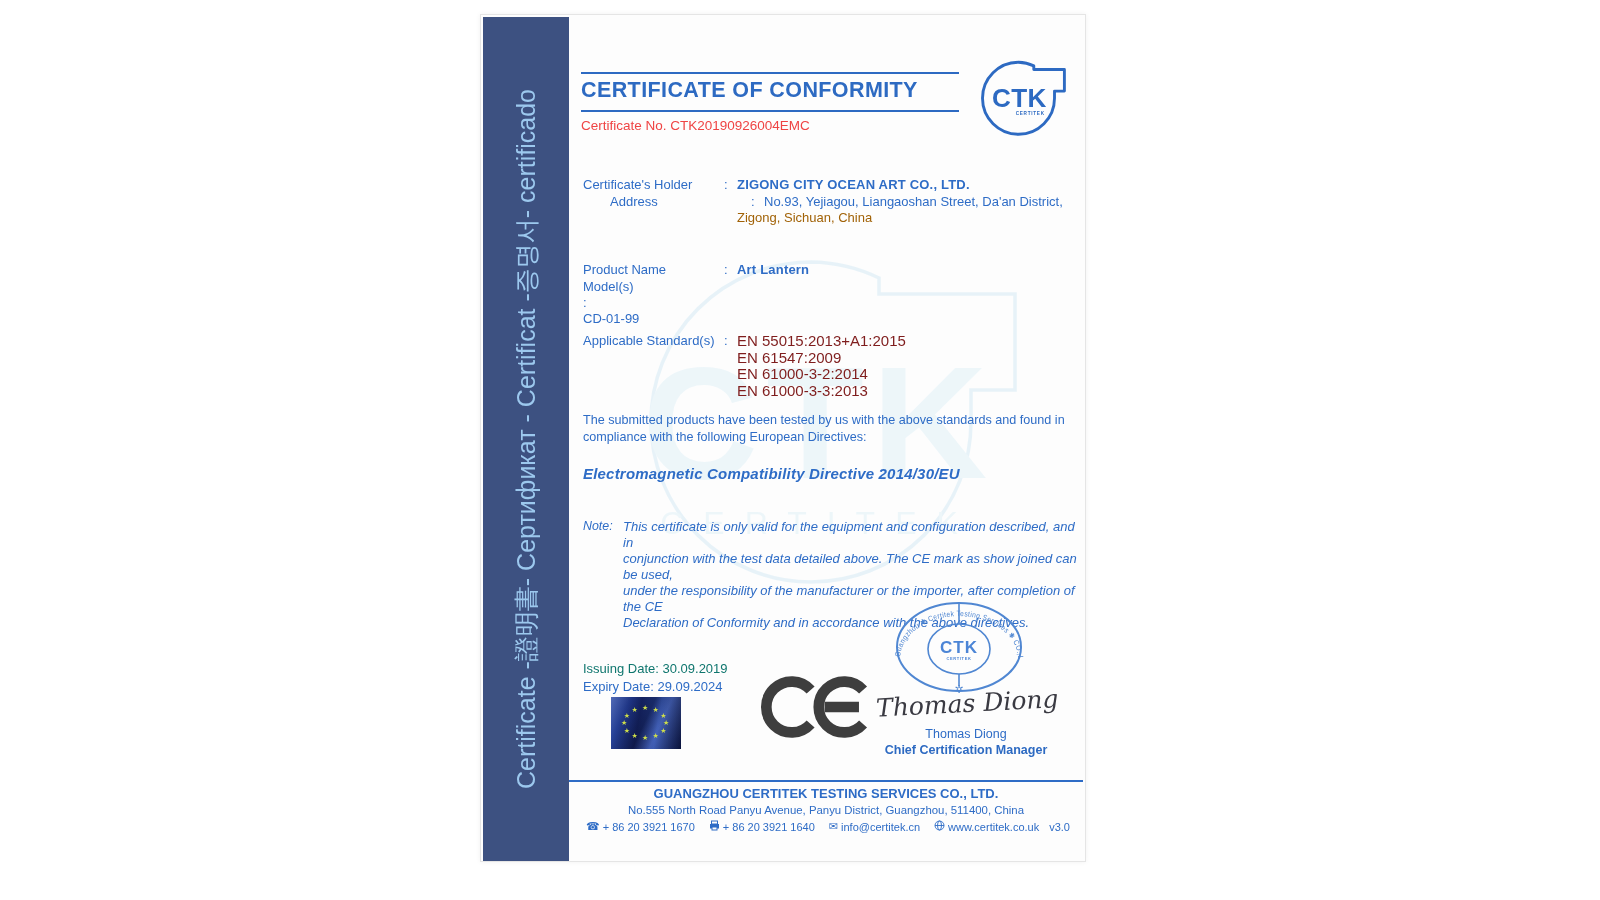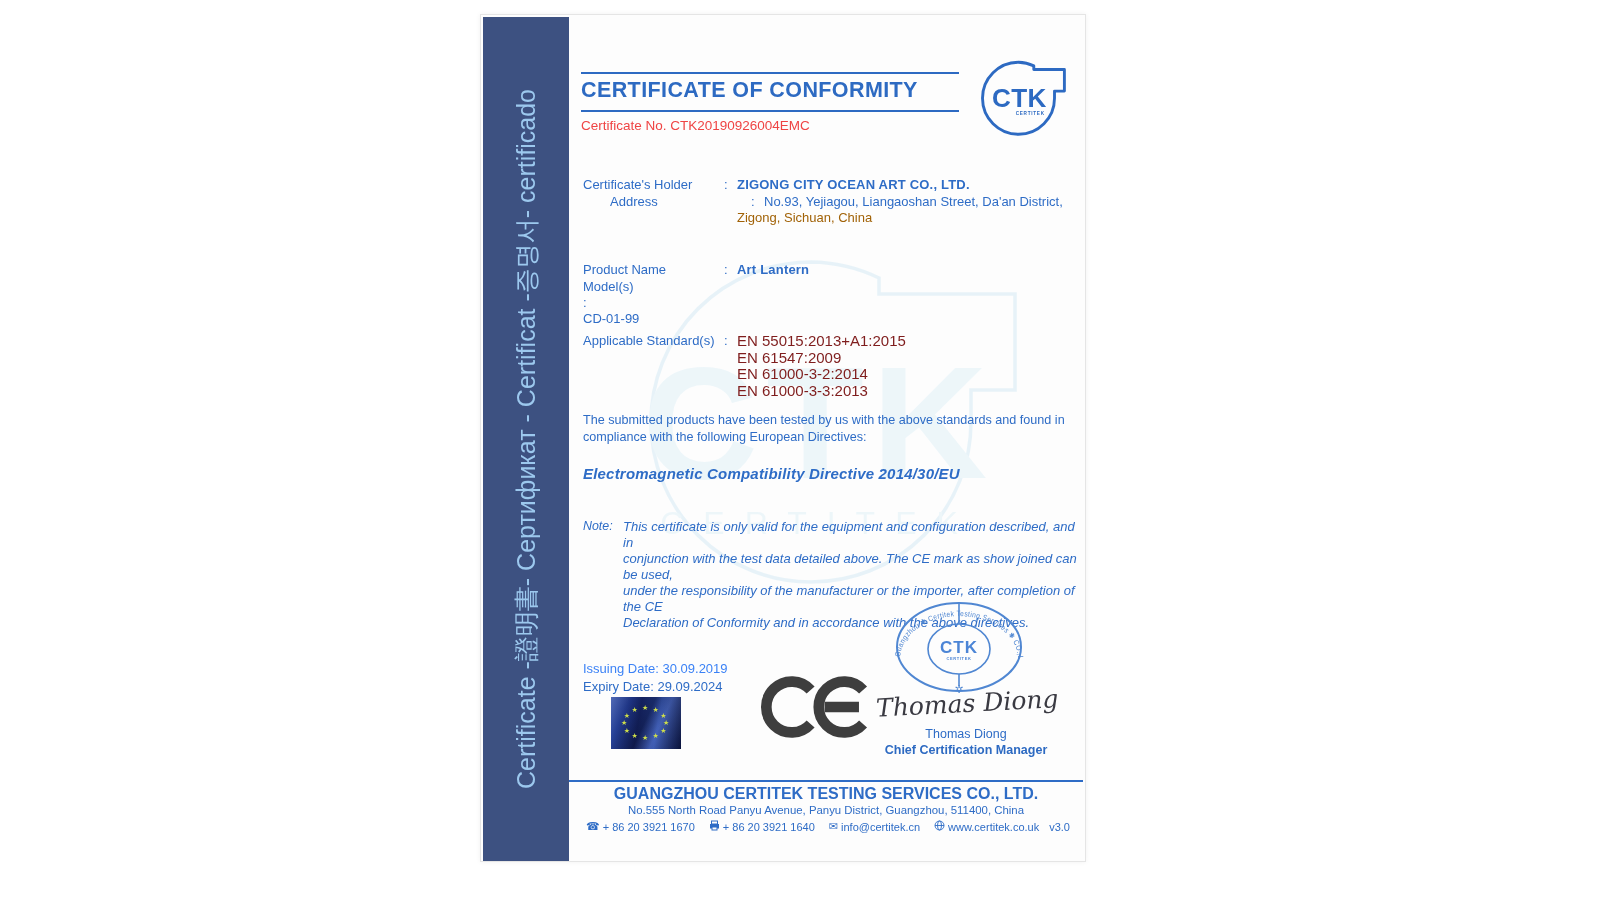--- a/index.html
+++ b/index.html
@@ -41,21 +41,21 @@
   .bold { font-weight:bold; letter-spacing:0.2px; }
   .val-extra { position:absolute; left:256px; font-size:13px; color:#a16207; line-height:16px; }
   .std-lines div { font-size:15px; color:#7f1d1d; line-height:16.5px; }
 
   .statement { position:absolute; left:102px; top:397px; font-size:12.6px; color:#2e6cc6; line-height:16.5px; }
   .directive { position:absolute; left:102px; top:450px; font-size:15px; color:#2e6cc6; font-weight:bold; font-style:italic; letter-spacing:0.2px; }
 
   .note-label { position:absolute; left:102px; top:504px; font-size:12.4px; font-style:italic; color:#2e6cc6; }
   .note-lines { position:absolute; left:142px; top:504px; font-size:13px; font-style:italic; color:#2e6cc6; line-height:16px; }
 
-  .issuing { position:absolute; left:102px; top:646px; font-size:13px; color:#3b82f6; }
+  .issuing { position:absolute; left:102px; top:646px; font-size:13px; color:#0f766e; }
   .expiry  { position:absolute; left:102px; top:664px; font-size:13px; color:#2e6cc6; }
 
   
   .eu-flag {
     position:absolute; left:130px; top:682px; width:70px; height:52px;
     background:
       linear-gradient(115deg, rgba(255,255,255,0.18) 0%, rgba(255,255,255,0) 22%, rgba(0,0,10,0.35) 48%, rgba(255,255,255,0.10) 66%, rgba(0,0,20,0.4) 100%),
       linear-gradient(100deg, #2b4aa6 0%, #17276e 40%, #2e50b2 65%, #0f1e55 100%);
     overflow:hidden;
   }
@@ -70,21 +70,21 @@
     color:#3a3a42; transform:rotate(-3deg); white-space:nowrap;
   }
   .sig-name  { margin-top:9px; font-size:12.5px; color:#2e6cc6; }
   .sig-title { margin-top:2px; font-size:12.5px; font-weight:bold; color:#2d6ac2; }
 
   
   .footer {
     position:absolute; left:88px; top:765px; width:514px;
     border-top:2px solid #2e6cc6; padding-top:4px; text-align:center; color:#2e6cc6;
   }
-  .footer .company { font-size:16px; font-weight:bold; line-height:16px; }
+  .footer .company { font-size:13px; font-weight:bold; line-height:16px; }
   .footer .addr    { font-size:11.4px; line-height:16px; }
   .footer .contact { display:flex; justify-content:center; align-items:center; gap:6px; font-size:11px; margin-top:2px; }
   .footer .contact .grp { display:flex; align-items:center; gap:3px; margin:0 4px; }
   .icon-char { font-size:11px; line-height:11px; }
 </style>
 </head>
 <body>
 
 <div class="page">
 

